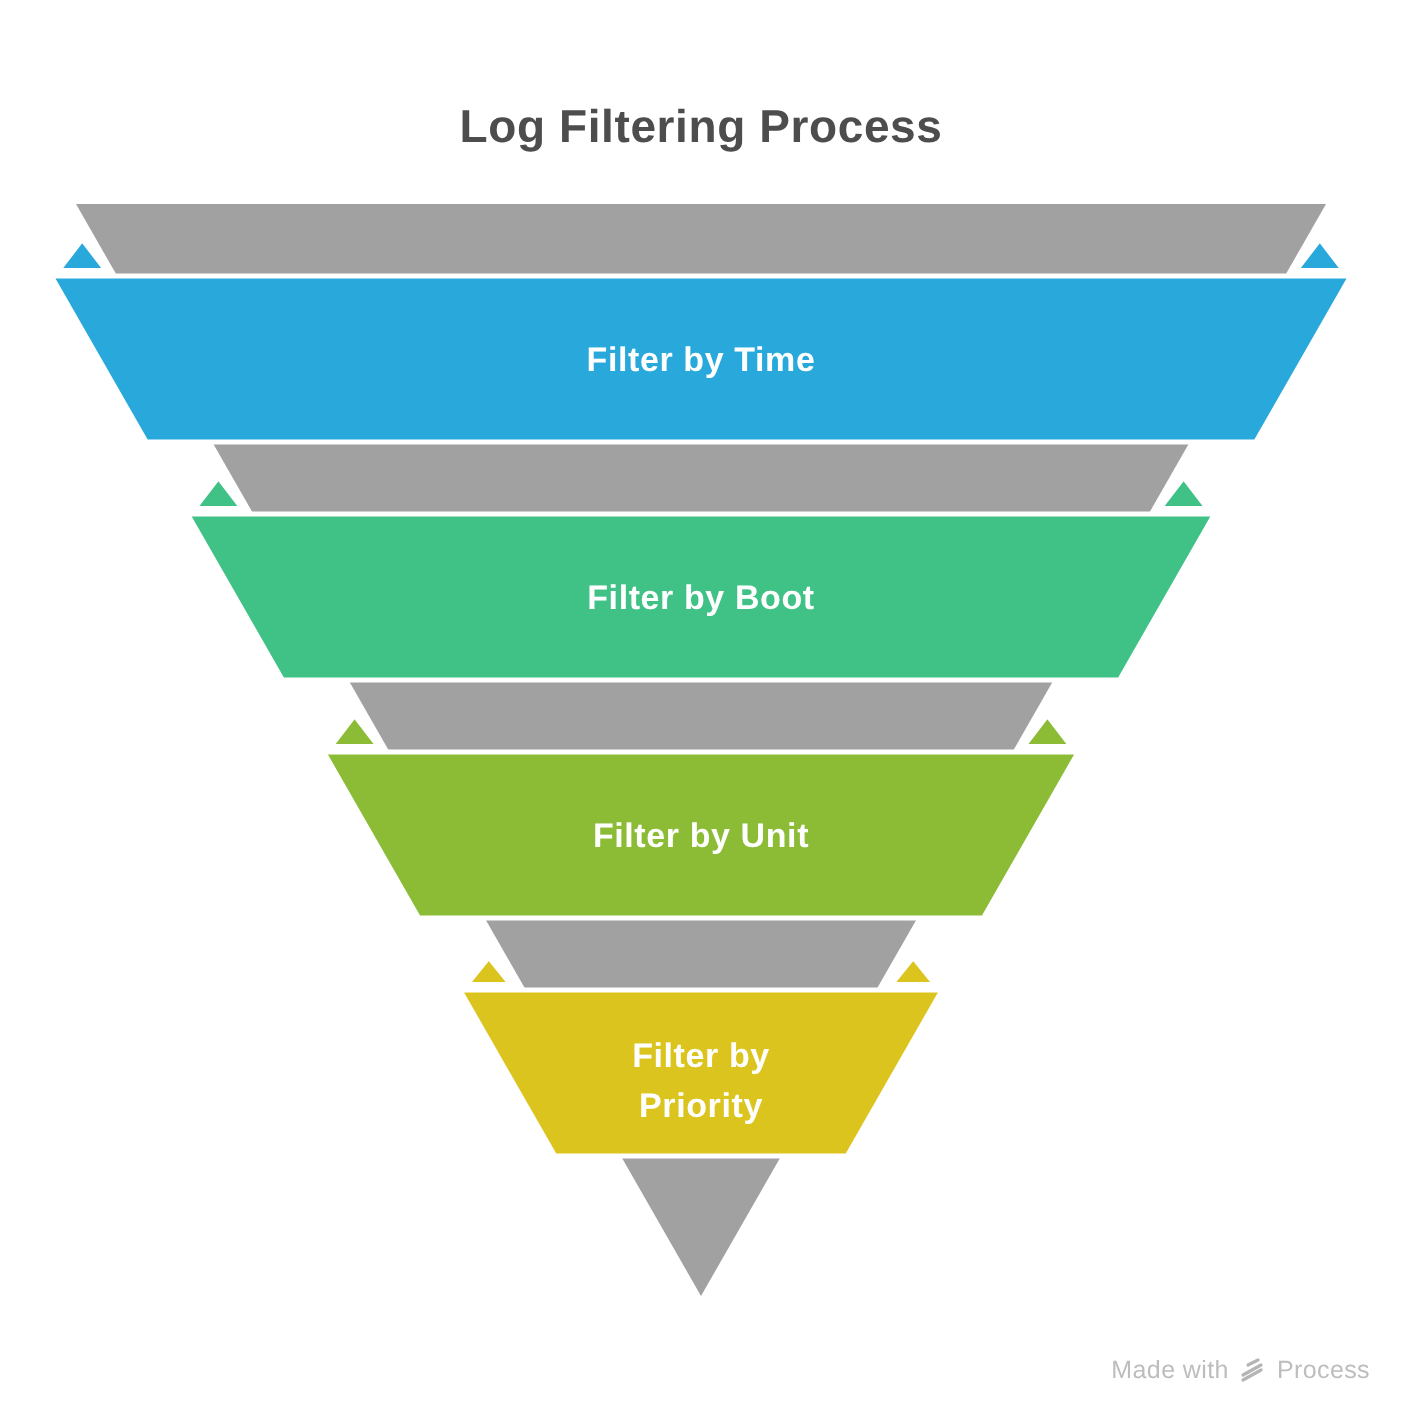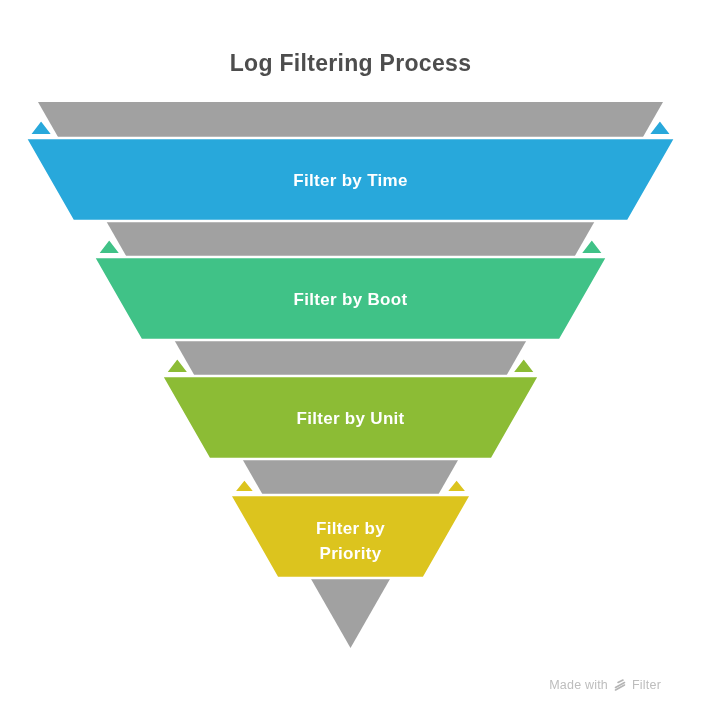--- a/index.html
+++ b/index.html
@@ -22,21 +22,21 @@
     font-weight: 700;
     fill: #ffffff;
     letter-spacing: 0.3px;
   }
   .band { stroke: #ffffff; stroke-width: 2.5; stroke-linejoin: miter; }
   .fold { stroke: #ffffff; stroke-width: 2;   stroke-linejoin: miter; }
   .funnel-bg { stroke: none; }
   .watermark {
     position: absolute;
     top: 678px;
-    right: 40px;
+    right: 16px;
     display: flex;
     align-items: flex-end;
     gap: 5px;
     color: #bdbdbd;
     font-size: 12.5px;
     letter-spacing: 0.2px;
     user-select: none;
   }
   .watermark .napkin-logo { display: inline-block; }
   .watermark .napkin-logo path {
@@ -78,15 +78,15 @@
     <text x="350.5" y="553" text-anchor="middle" dominant-baseline="central" class="band-label">Priority</text>
   </svg>
 
   <div class="watermark">
     <span>Made with</span>
     <svg class="napkin-logo" width="14" height="14" viewBox="0 0 14 14">
       <path d="M2.5 9.5 L11.5 4.5"></path>
       <path d="M2.5 12 L11.5 7"></path>
       <path d="M5 4.5 L10 2"></path>
     </svg>
-    <span>Filter</span>
+    <span>Process</span>
   </div>
 </div>
 
 </body></html>

